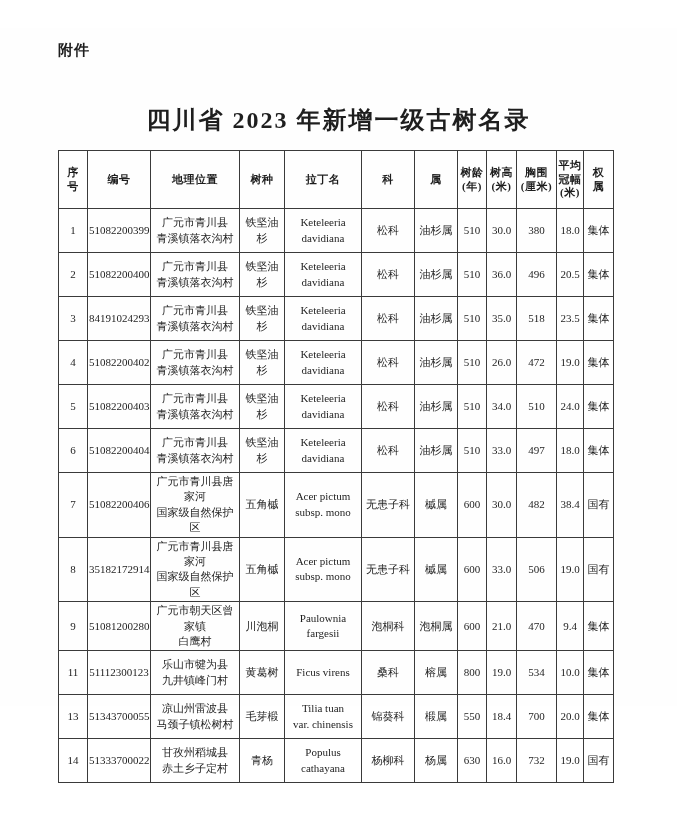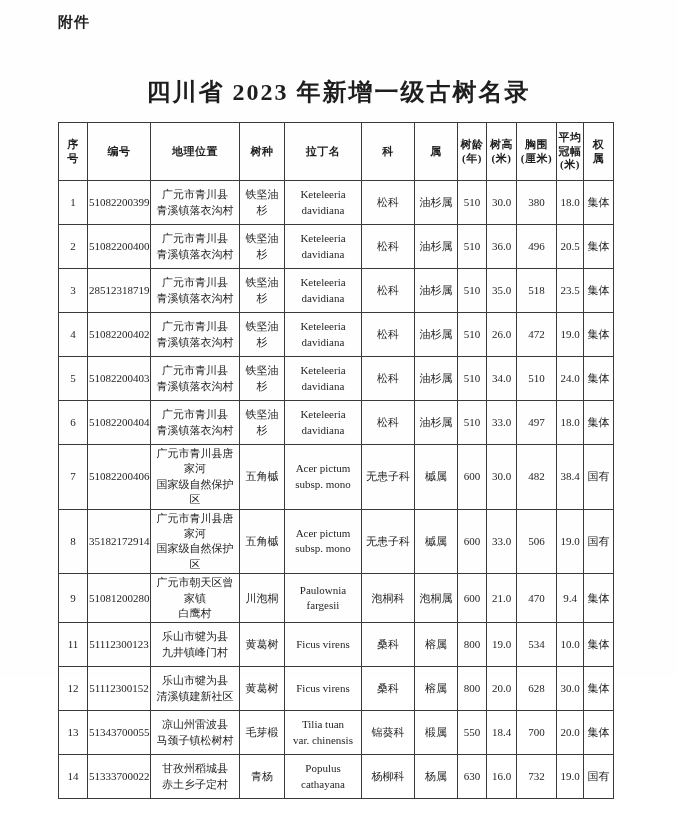--- a/index.html
+++ b/index.html
@@ -12,20 +12,21 @@
     font-family: "Liberation Serif", "DejaVu Serif", serif;
     color: #1e1e1e;
   }
   .page {
     position: relative;
     width: 677px;
     height: 678px;
     background: #fefefe;
     box-sizing: border-box;
     padding-top: 12px;
+    margin-top: 28px;
   }
   .attachment-label {
     margin-left: 58px;
     font-size: 15px;
     font-weight: bold;
     letter-spacing: 1px;
     line-height: 20px;
   }
   .doc-title {
     margin-top: 44px;
@@ -140,21 +141,21 @@
           <td>松科</td>
           <td>油杉属</td>
           <td>510</td>
           <td>36.0</td>
           <td>496</td>
           <td>20.5</td>
           <td>集体</td>
         </tr>
         <tr>
           <td>3</td>
-          <td>28512318719</td>
+          <td>84191024293</td>
           <td>广元市青川县
 青溪镇落衣沟村</td>
           <td>铁坚油杉</td>
           <td>Keteleeria
 davidiana</td>
           <td>松科</td>
           <td>油杉属</td>
           <td>510</td>
           <td>35.0</td>
           <td>518</td>
@@ -266,35 +267,20 @@
           <td>Ficus virens</td>
           <td>桑科</td>
           <td>榕属</td>
           <td>800</td>
           <td>19.0</td>
           <td>534</td>
           <td>10.0</td>
           <td>集体</td>
         </tr>
         <tr>
-          <td>12</td>
-          <td>51112300152</td>
-          <td>乐山市犍为县
-清溪镇建新社区</td>
-          <td>黄葛树</td>
-          <td>Ficus virens</td>
-          <td>桑科</td>
-          <td>榕属</td>
-          <td>800</td>
-          <td>20.0</td>
-          <td>628</td>
-          <td>30.0</td>
-          <td>集体</td>
-        </tr>
-        <tr>
           <td>13</td>
           <td>51343700055</td>
           <td>凉山州雷波县
 马颈子镇松树村</td>
           <td>毛芽椴</td>
           <td>Tilia tuan
 var. chinensis</td>
           <td>锦葵科</td>
           <td>椴属</td>
           <td>550</td>

